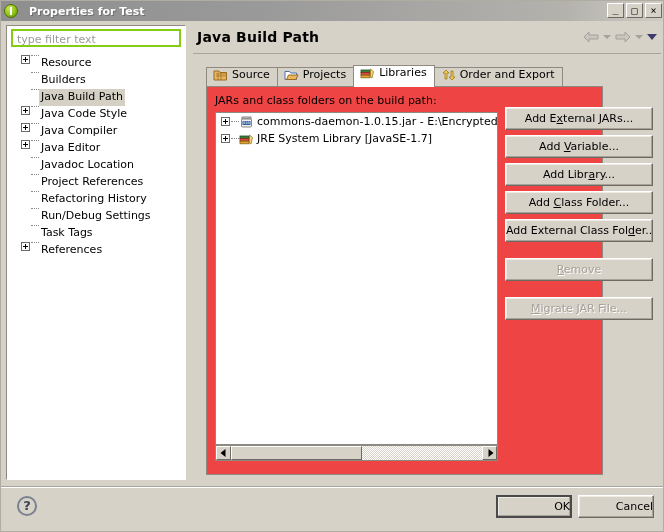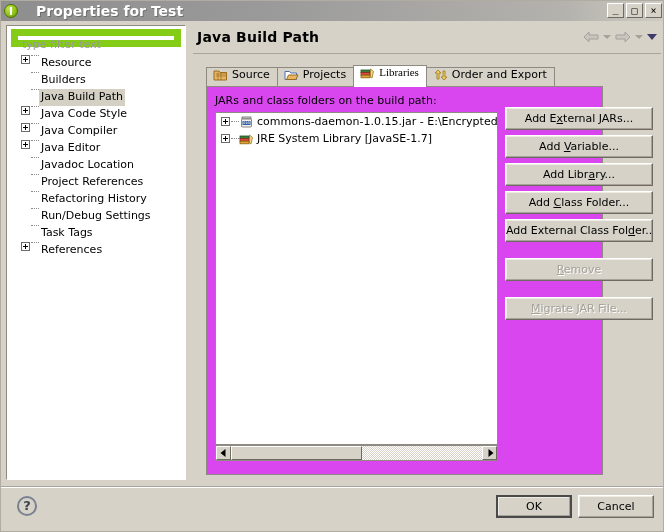--- a/index.html
+++ b/index.html
@@ -43,23 +43,23 @@
     flex: none;
   }
   #titlebar-icon::after {
     content: "";
     position: absolute;
     left: 5px; top: 2px;
     width: 2px; height: 8px;
     background: #ffffff;
   }
   #titlebar-text {
-    margin-left: 18px;
+    margin-left: 11px;
     font-weight: bold;
-    font-size: 14px;
+    font-size: 11px;
     color: #ffffff;
     white-space: nowrap;
     text-shadow: 1px 1px 0 rgba(0,0,0,0.25);
     text-align: center;
   }
   #window-controls {
     position: absolute;
     right: 3px; top: 2px;
     display: flex;
     gap: 2px;
@@ -94,21 +94,21 @@
     border: 1px solid #8e8a82;
     border-right-color: #ffffff;
     border-bottom-color: #ffffff;
     box-sizing: border-box;
   }
   #filter-box {
     position: absolute;
     left: 4px; top: 3px;
     width: 170px; height: 18px;
     background: #ffffff;
-    border: 7px solid #84cc16;
+    border: 2px solid #84cc16;
     box-sizing: border-box;
     font-size: 11px;
     color: #9b9b9b;
     padding: 2px 0 0 4px;
     line-height: 14px;
   }
   #tree {
     position: absolute;
     left: 0; top: 26px;
     right: 0; bottom: 0;
@@ -217,36 +217,35 @@
     cursor: default;
     margin-right: -1px;
     position: relative;
   }
   .tab.active {
     height: 22px;
     background: #ffffff;
     border-color: #8e8a82;
     z-index: 3;
     font-weight: normal;
-    font-family: Liberation Serif, serif;
   }
   .tab-icon {
     width: 15px; height: 14px;
     margin-right: 4px;
     flex: none;
     position: relative;
   }
   .tab-label { line-height: 13px; }
 
   
   #content-panel {
     position: absolute;
     left: 205px; top: 85px;
     width: 397px; height: 389px;
-    background: #d946ef;
+    background: #ef4444;
     border: 1px solid #8e8a82;
     box-sizing: border-box;
   }
   #group-label {
     position: absolute;
     left: 8px; top: 7px;
     font-size: 11px;
     color: #000;
   }
   #listbox {
@@ -386,21 +385,21 @@
   .footer-btn {
     width: 76px; height: 23px;
     background: #d6d2c8;
     border: 1px solid #ffffff;
     border-right-color: #6e6a62;
     border-bottom-color: #6e6a62;
     box-shadow: inset -1px -1px 0 #a6a29a, inset 1px 1px 0 #efece5;
     box-sizing: border-box;
     font-size: 11px;
     line-height: 21px;
-    text-align: center;
+    text-align: right;
     cursor: default;
   }
   .footer-btn.default {
     border: 2px solid #4a4a4a;
     line-height: 19px;
   }
 </style>
 </head>
 <body>
 

